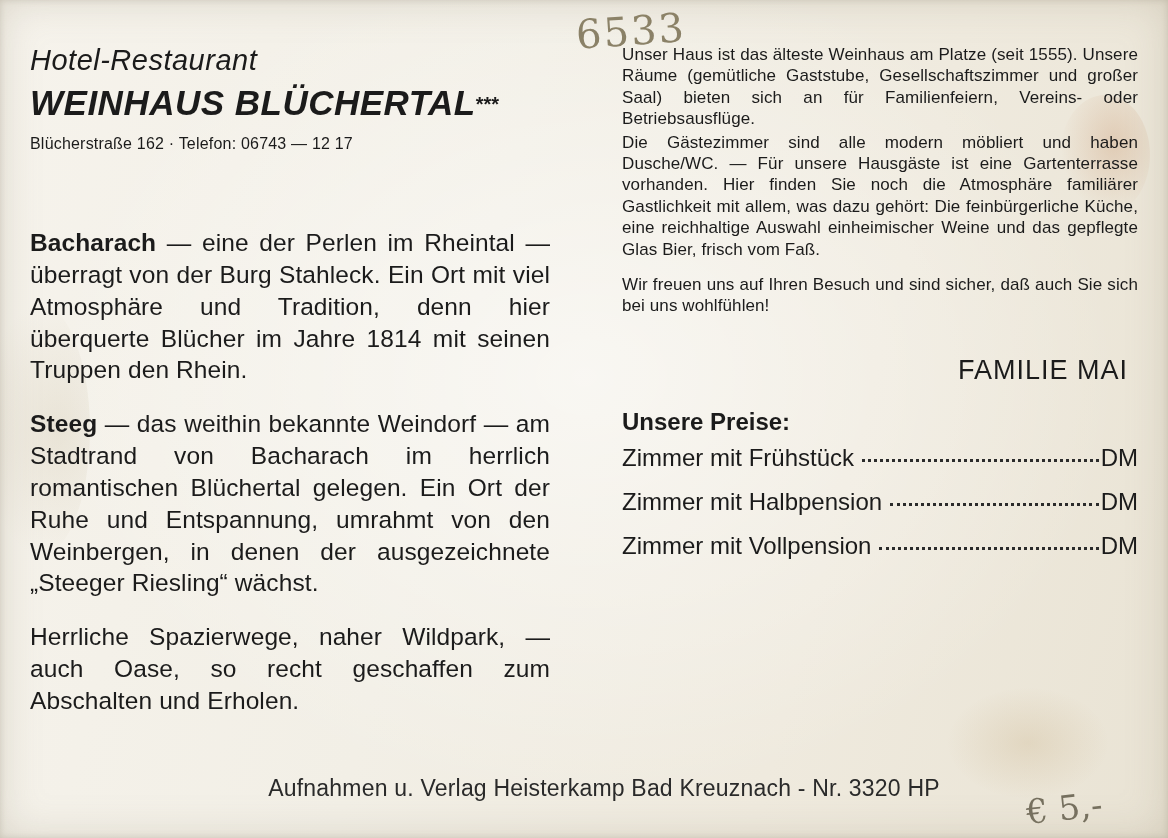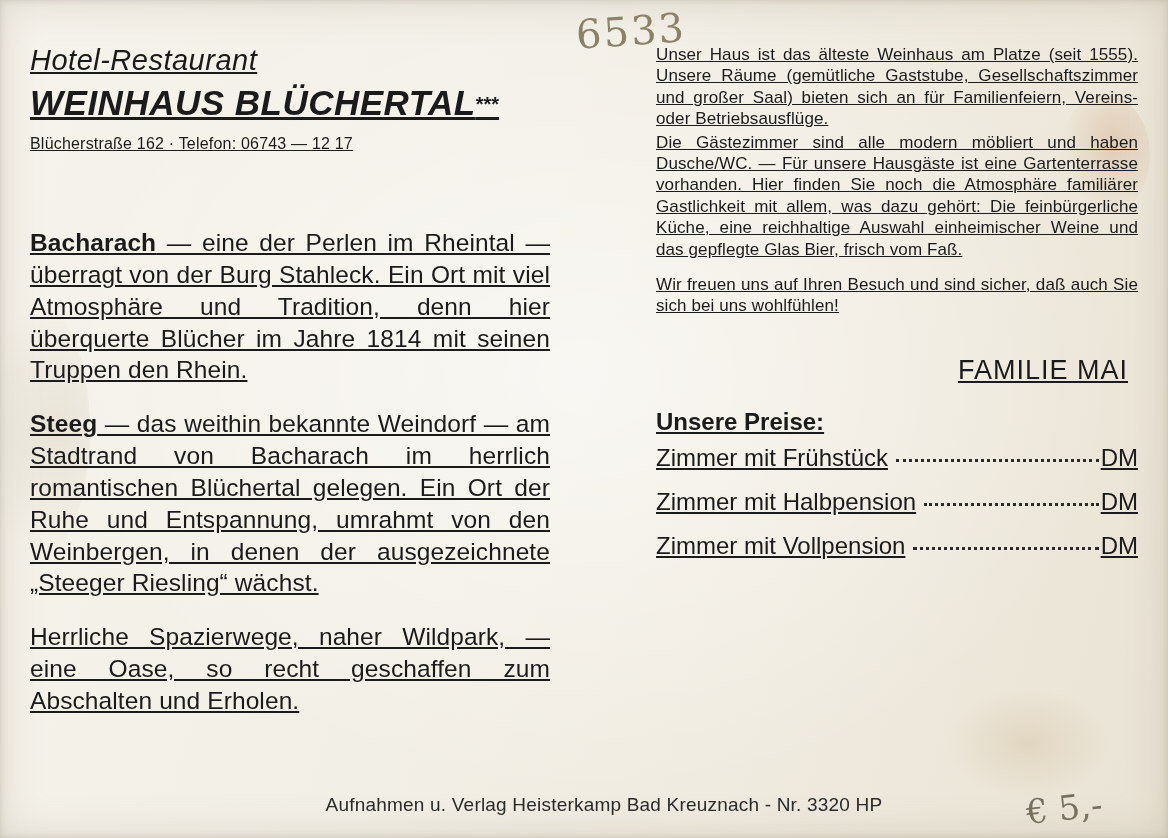--- a/index.html
+++ b/index.html
@@ -78,22 +78,21 @@
   }
 
   
   #content {
     position: absolute;
     top: 44px;
     left: 30px;
     right: 30px;
     bottom: 50px;
     display: flex;
-    gap: 106px;
-    text-decoration: underline;
+    gap: 72px;
   }
   #left-col { width: 520px; flex: none; }
   #right-col { flex: 1; }
 
   .hotel-type {
     font-family: "Liberation Sans", sans-serif;
     font-style: italic;
     font-size: 29px;
     letter-spacing: 0.5px;
     margin: 0 0 6px 0;
@@ -175,23 +174,23 @@
     border-bottom: 3px dotted #2b2b2b;
     transform: translateY(-4px);
     height: 1px;
   }
   .price-currency { white-space: nowrap; }
 
   #footer {
     position: absolute;
     left: 0;
     right: 0;
-    bottom: 22px;
+    bottom: 36px;
     text-align: center;
-    font-size: 19px;
+    font-size: 23px;
     letter-spacing: 0.2px;
     color: #2a2a2a;
   }
   #footer-inner { display: inline-block; padding-left: 40px; }
 </style>
 </head>
 <body>
 
 <div id="card">
   <div id="paper-texture"></div>
@@ -206,21 +205,21 @@
 
     <div id="left-col">
       <p class="hotel-type">Hotel-Restaurant</p>
       <p class="hotel-name"><span>WEINHAUS BLÜCHERTAL</span><span class="stars">***</span></p>
       <p class="addr-line">Blücherstraße 162 · Telefon: 06743 — 12 17</p>
 
       <p class="para" id="para-bacharach"><b>Bacharach</b><span> — eine der Perlen im Rheintal — überragt von der Burg Stahleck. Ein Ort mit viel Atmosphäre und Tradition, denn hier überquerte Blücher im Jahre 1814 mit seinen Truppen den Rhein.</span></p>
 
       <p class="para" id="para-steeg"><b>Steeg</b><span> — das weithin bekannte Weindorf — am Stadtrand von Bacharach im herrlich romantischen Blüchertal gelegen. Ein Ort der Ruhe und Entspannung, umrahmt von den Weinbergen, in denen der ausgezeichnete „Steeger Riesling“ wächst.</span></p>
 
-      <p class="para" id="para-spazier">Herrliche Spazierwege, naher Wildpark, — eine Oase, so recht geschaffen zum Abschalten und Erholen.</p>
+      <p class="para" id="para-spazier">Herrliche Spazierwege, naher Wildpark, — auch Oase, so recht geschaffen zum Abschalten und Erholen.</p>
     </div>
 
     <div id="right-col">
       <p class="rpara" id="rpara-1">Unser Haus ist das älteste Weinhaus am Platze (seit 1555). Unsere Räume (gemütliche Gaststube, Gesellschaftszimmer und großer Saal) bieten sich an für Familienfeiern, Vereins- oder Betriebsausflüge.</p>
       <p class="rpara" id="rpara-2">Die Gästezimmer sind alle modern möbliert und haben Dusche/WC. — Für unsere Hausgäste ist eine Gartenterrasse vorhanden. Hier finden Sie noch die Atmosphäre familiärer Gastlichkeit mit allem, was dazu gehört: Die feinbürgerliche Küche, eine reichhaltige Auswahl einheimischer Weine und das gepflegte Glas Bier, frisch vom Faß.</p>
       <p class="rpara" id="rpara-3">Wir freuen uns auf Ihren Besuch und sind sicher, daß auch Sie sich bei uns wohlfühlen!</p>
 
       <div id="family-line">FAMILIE MAI</div>
 
       <div id="prices-title">Unsere Preise:</div>

